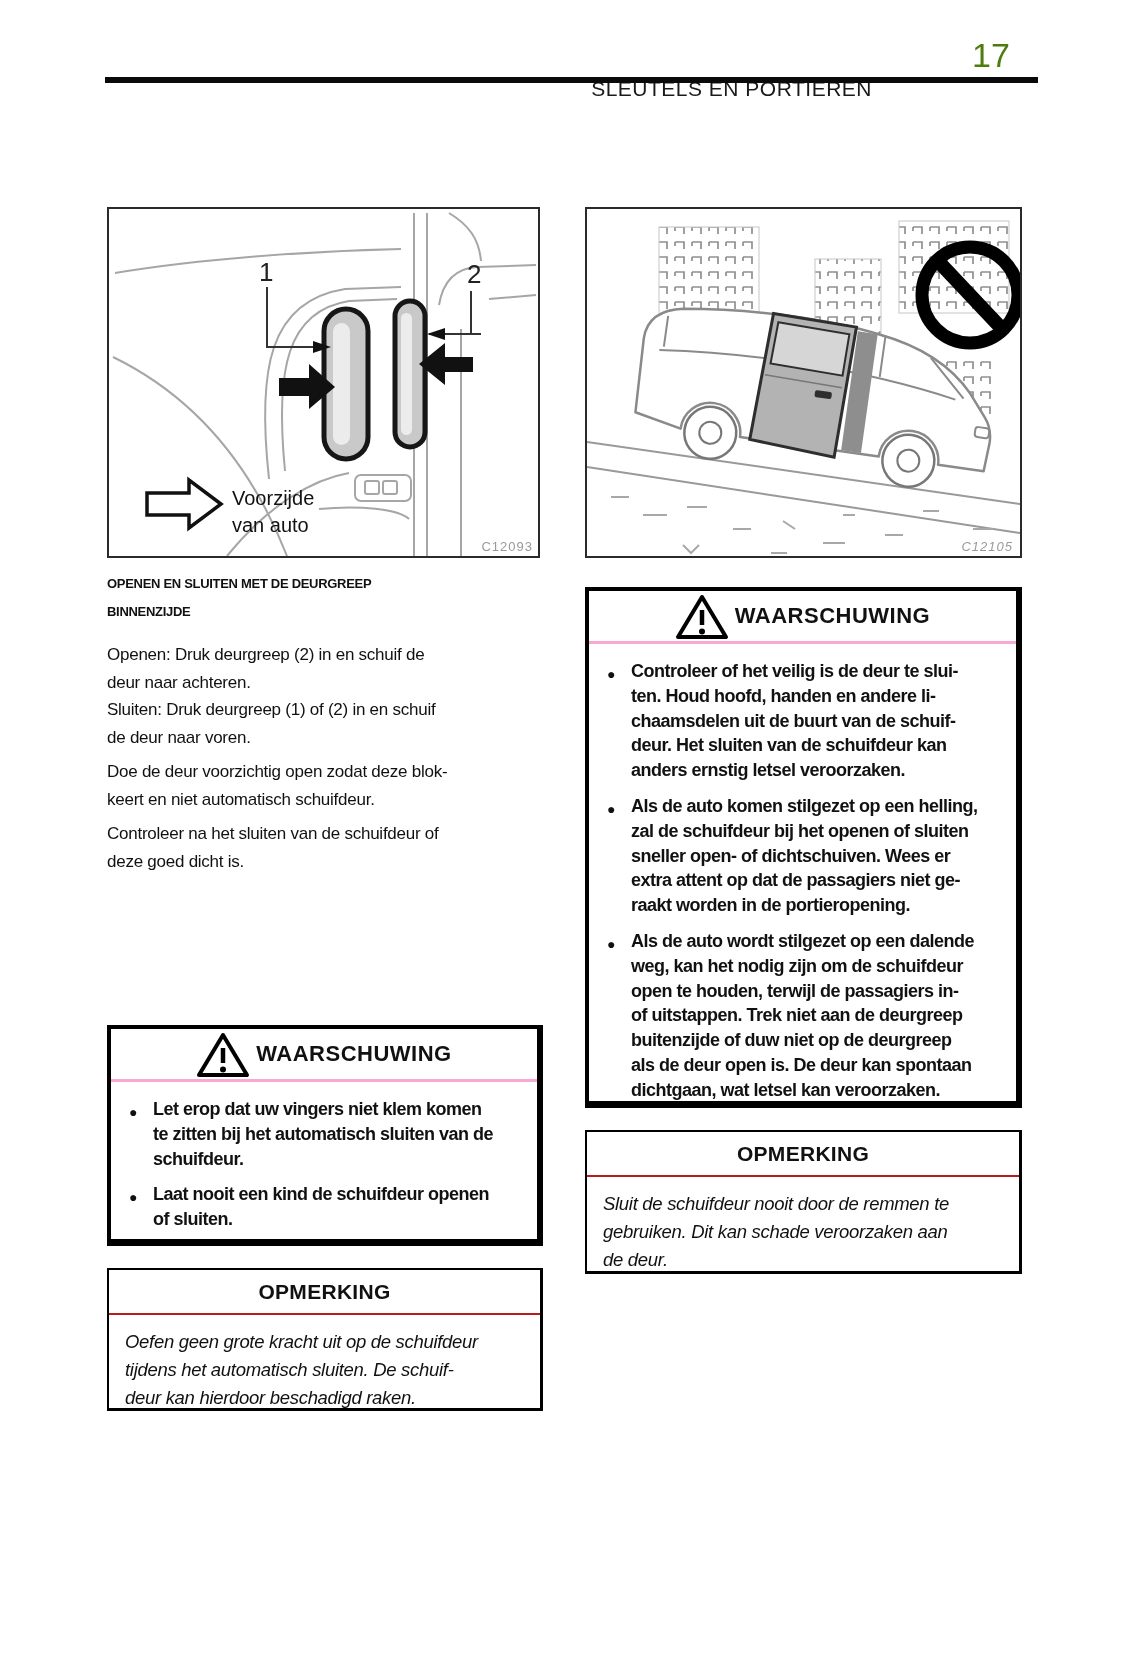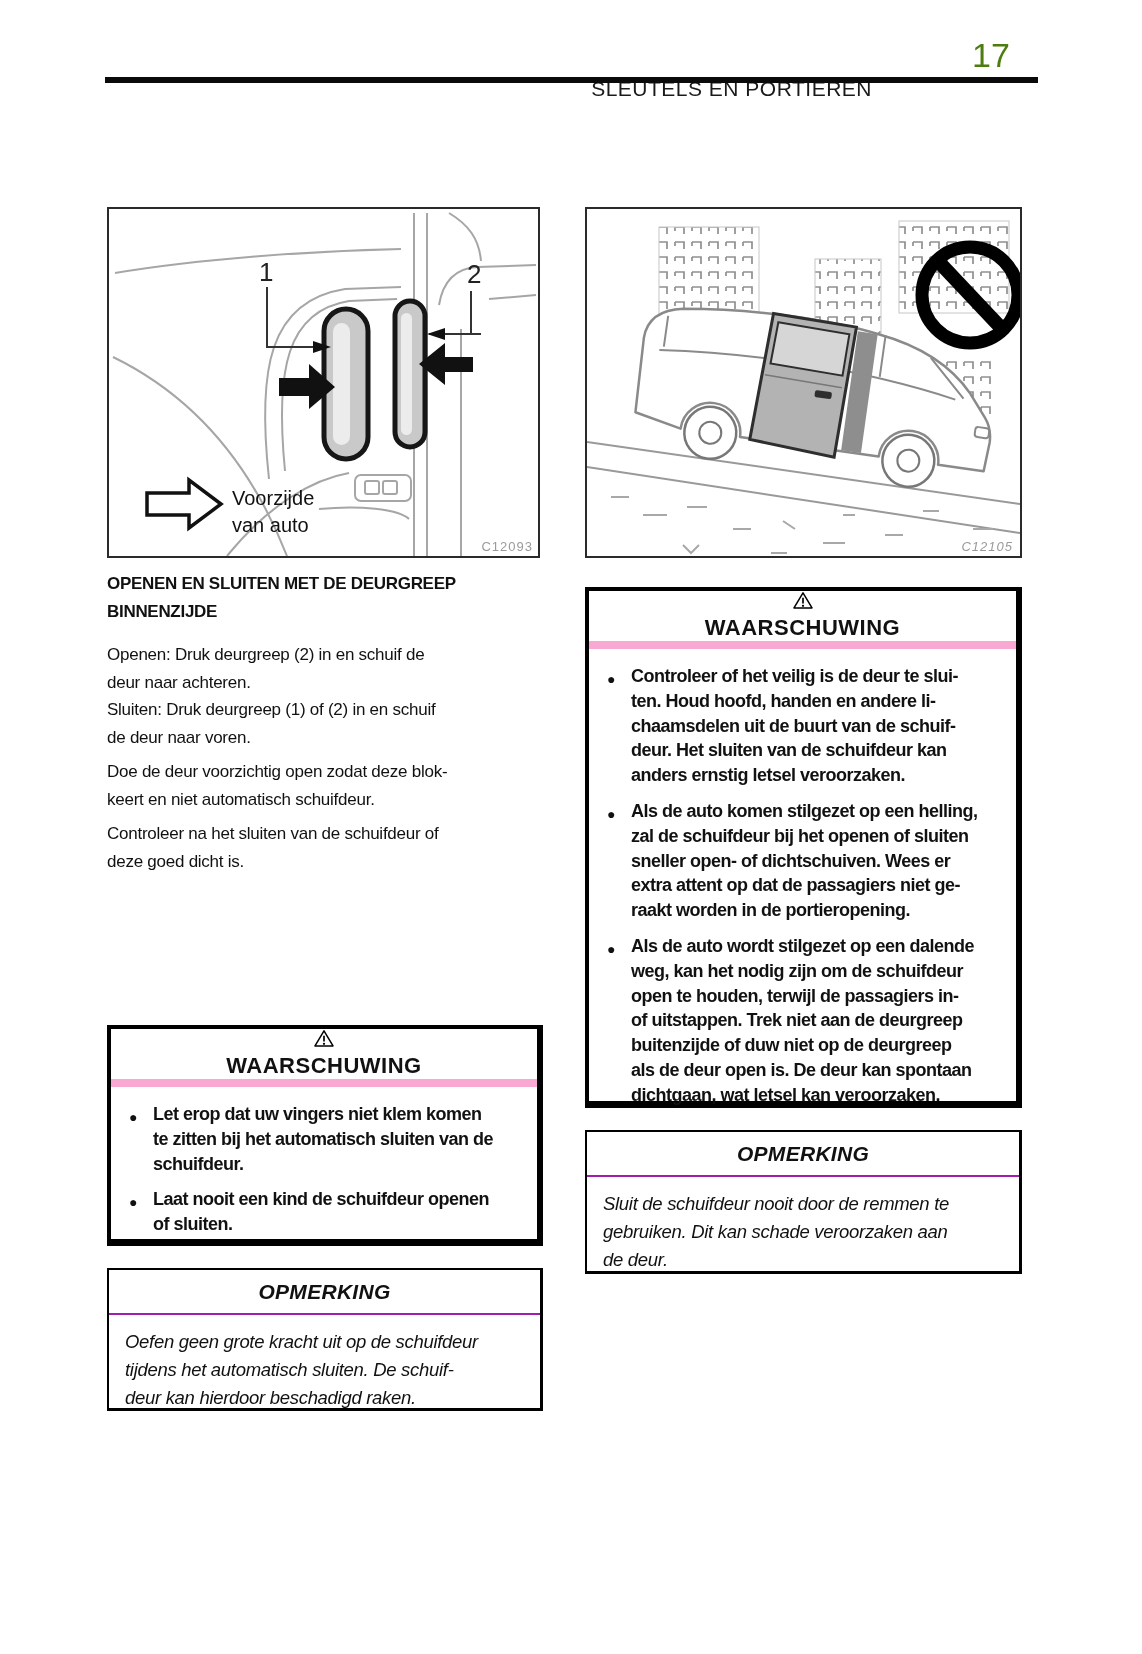--- a/index.html
+++ b/index.html
@@ -12,45 +12,45 @@
   
   .section-title{top:46px;left:500px;width:372px;text-align:right;
     font-size:21px;letter-spacing:.5px;color:#1a1a1a;margin-top:31px;}
   .page-number{top:36px;left:972px;font-size:34px;color:#4d7c0f;}
   .header-rule{top:77px;left:105px;width:933px;height:6px;background:#0a0a0a;}
   
   .figure{border:2px solid #2a2a2a;background:#fff;box-sizing:border-box;}
   .fig-left{top:207px;left:107px;width:433px;height:351px;}
   .fig-right{top:207px;left:585px;width:437px;height:351px;font-style:italic;}
   
-  .heading{top:570px;left:107px;width:445px;font-size:17px;font-weight:bold;
+  .heading{top:570px;left:107px;width:445px;font-size:13px;font-weight:bold;
     line-height:28px;letter-spacing:-.3px;}
   .body-p{left:107px;width:448px;font-size:17px;line-height:27.5px;letter-spacing:-.25px;}
   .p1{top:641px;} .p2{top:758px;} .p3{top:820px;} .p4{top:882px;}
   .bold-lead{font-weight:bold;}
   
   .warnbox{border:4px solid #000;border-right-width:6px;border-bottom-width:7px;
     background:#fff;box-sizing:border-box;}
   .warn-left{top:1025px;left:107px;width:436px;height:221px;}
   .warn-right{top:587px;left:585px;width:437px;height:521px;}
-  .warn-title{height:50px;border-bottom:8px solid #f9a8d4;display:flex;
-    align-items:center;justify-content:center;gap:6px;flex-direction:column;}
+  .warn-title{height:50px;border-bottom:3px solid #f9a8d4;display:flex;
+    align-items:center;justify-content:center;gap:6px;}
   .warn-title-text{font-size:22px;font-weight:bold;letter-spacing:.5px;}
   .warn-body{list-style:none;margin:0;padding:15px 6px 0 16px;}
   .warn-body li{position:relative;padding-left:26px;margin:0 0 11px 0;
     font-size:18px;font-weight:bold;line-height:24.8px;letter-spacing:-.5px;}
   .bullet-dot{position:absolute;left:2px;top:3px;font-size:14px;}
   
   .notebox{border:2px solid #000;border-right-width:3px;border-bottom-width:3px;
     background:#fff;box-sizing:border-box;}
   .note-left{top:1268px;left:107px;width:436px;height:143px;}
   .note-right{top:1130px;left:585px;width:437px;height:144px;}
-  .note-title{height:43px;border-bottom:2px solid #a21caf;display:flex;
+  .note-title{height:43px;border-bottom:2px solid #b91c1c;display:flex;
     align-items:center;justify-content:center;
-    font-size:21px;font-weight:bold;font-style:italic;letter-spacing:.3px;}
+    font-size:21px;font-weight:bold;letter-spacing:.3px;}
   .note-body{padding:13px 8px 0 16px;font-size:18.5px;font-weight:normal;
     font-style:italic;line-height:28px;letter-spacing:-.3px;}
   svg text{font-family:"Liberation Sans",sans-serif;}
 </style>
 </head>
 <body>
 
 <div id="page">
 
   <div class="abs section-title">SLEUTELS EN PORTIEREN</div>

